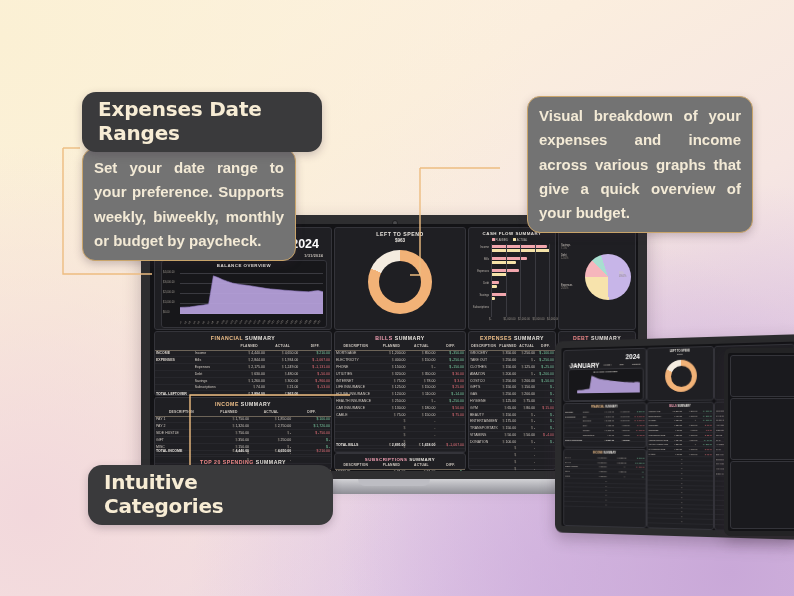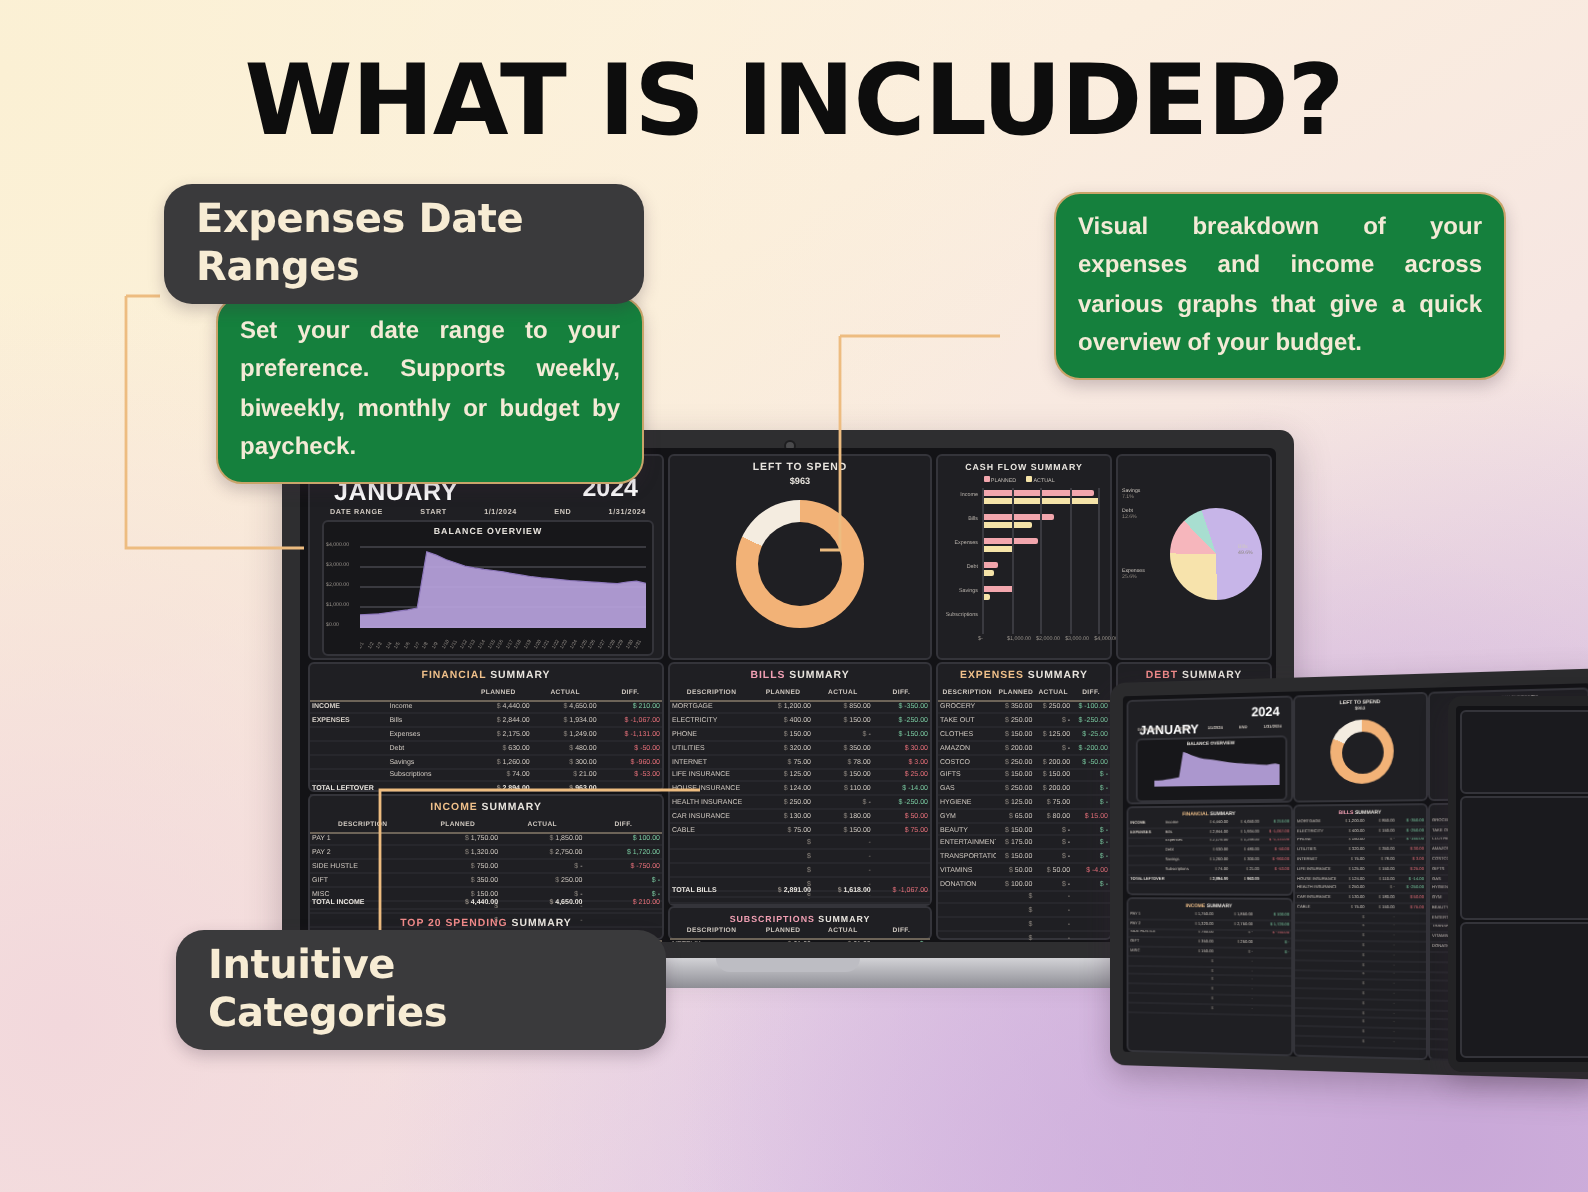--- a/index.html
+++ b/index.html
@@ -103,35 +103,34 @@
 
   
   .callout{position:absolute;z-index:40;}
   .co-head{
     background:#3a3a3c;border-radius:14px;padding:5px 16px 7px 16px;display:inline-block;
     color:#f7ecd4;font-size:20px;font-weight:700;letter-spacing:-0.2px;
     font-family:"DejaVu Sans", sans-serif;
     box-shadow:0 3px 8px rgba(60,40,60,.25);
   }
   .co-body{
-    background:#15803d;border:1px solid #c9a46a;border-radius:13px;
-    padding:7px 11px;color:#f3ead6;font-size:12px;line-height:1.62;
+    background:#737373;border:1px solid #c9a46a;border-radius:13px;
+    padding:7px 11px;color:#f3ead6;font-size:15px;line-height:1.62;
     text-align:justify;font-weight:700;box-shadow:0 3px 8px rgba(60,40,60,.25);
   }
   .connector{position:absolute;z-index:35;}
 
   .dot{position:absolute;width:5px;height:5px;border-radius:50%;background:#f0b878;
        border:1px solid #d89a50;}
 </style>
 </head>
 <body>
 
 <div class="stage">
 
-  <div class="title">WHAT IS INCLUDED?</div>
 
   <svg class="connector" style="left:0;top:0;width:794px;height:596px;" viewBox="0 0 794 596">
     <path d="M63,148 L63,274 L152,274" fill="none" stroke="#edbc80" stroke-width="1.4"></path>
     <path d="M420,168 L420,275 L410,275" fill="none" stroke="#edbc80" stroke-width="1.4"></path>
     <path d="M500,168 L420,168" fill="none" stroke="#edbc80" stroke-width="1.4"></path>
     <path d="M190,510 L190,395 L350,395" fill="none" stroke="#edbc80" stroke-width="1.4"></path>
     <path d="M63,148 L80,148" fill="none" stroke="#edbc80" stroke-width="1.4"></path>
   </svg>
   <div class="dot" style="left:149px;top:271px;"></div>
   <div class="dot" style="left:406px;top:272px;"></div>
@@ -1468,21 +1467,21 @@
       <div class="dash" style="left:4px;top:5px;width:72px;height:178px;border-radius:2px;">
         <div class="panel" style="left:2px;top:2px;width:68px;height:40px;background:#1a1a1e;"></div>
         <div class="panel" style="left:2px;top:45px;width:68px;height:60px;background:#1a1a1e;"></div>
         <div class="panel" style="left:2px;top:108px;width:68px;height:66px;background:#1a1a1e;"></div>
       </div>
     </div>
   </div>
 
   <div class="callout" style="left:82px;top:92px;width:240px;">
     <div class="co-head">Expenses Date Ranges</div>
-    <div class="co-body" style="margin-left:26px;margin-top:-4px;width:190px;">Set your date range to your preference. Supports weekly, biweekly, monthly or budget by paycheck.</div>
+    <div class="co-body" style="margin-top:-4px;width:190px;">Set your date range to your preference. Supports weekly, biweekly, monthly or budget by paycheck.</div>
   </div>
 
   <div class="callout" style="left:505px;top:100px;width:248px;">
     <div class="co-body" style="margin-left:22px;margin-top:-4px;width:202px;">Visual breakdown of your expenses and income across various graphs that give a quick overview of your budget.</div>
   </div>
 
   <div class="callout" style="left:88px;top:465px;width:245px;">
     <div class="co-head">Intuitive Categories</div>
   </div>
 

